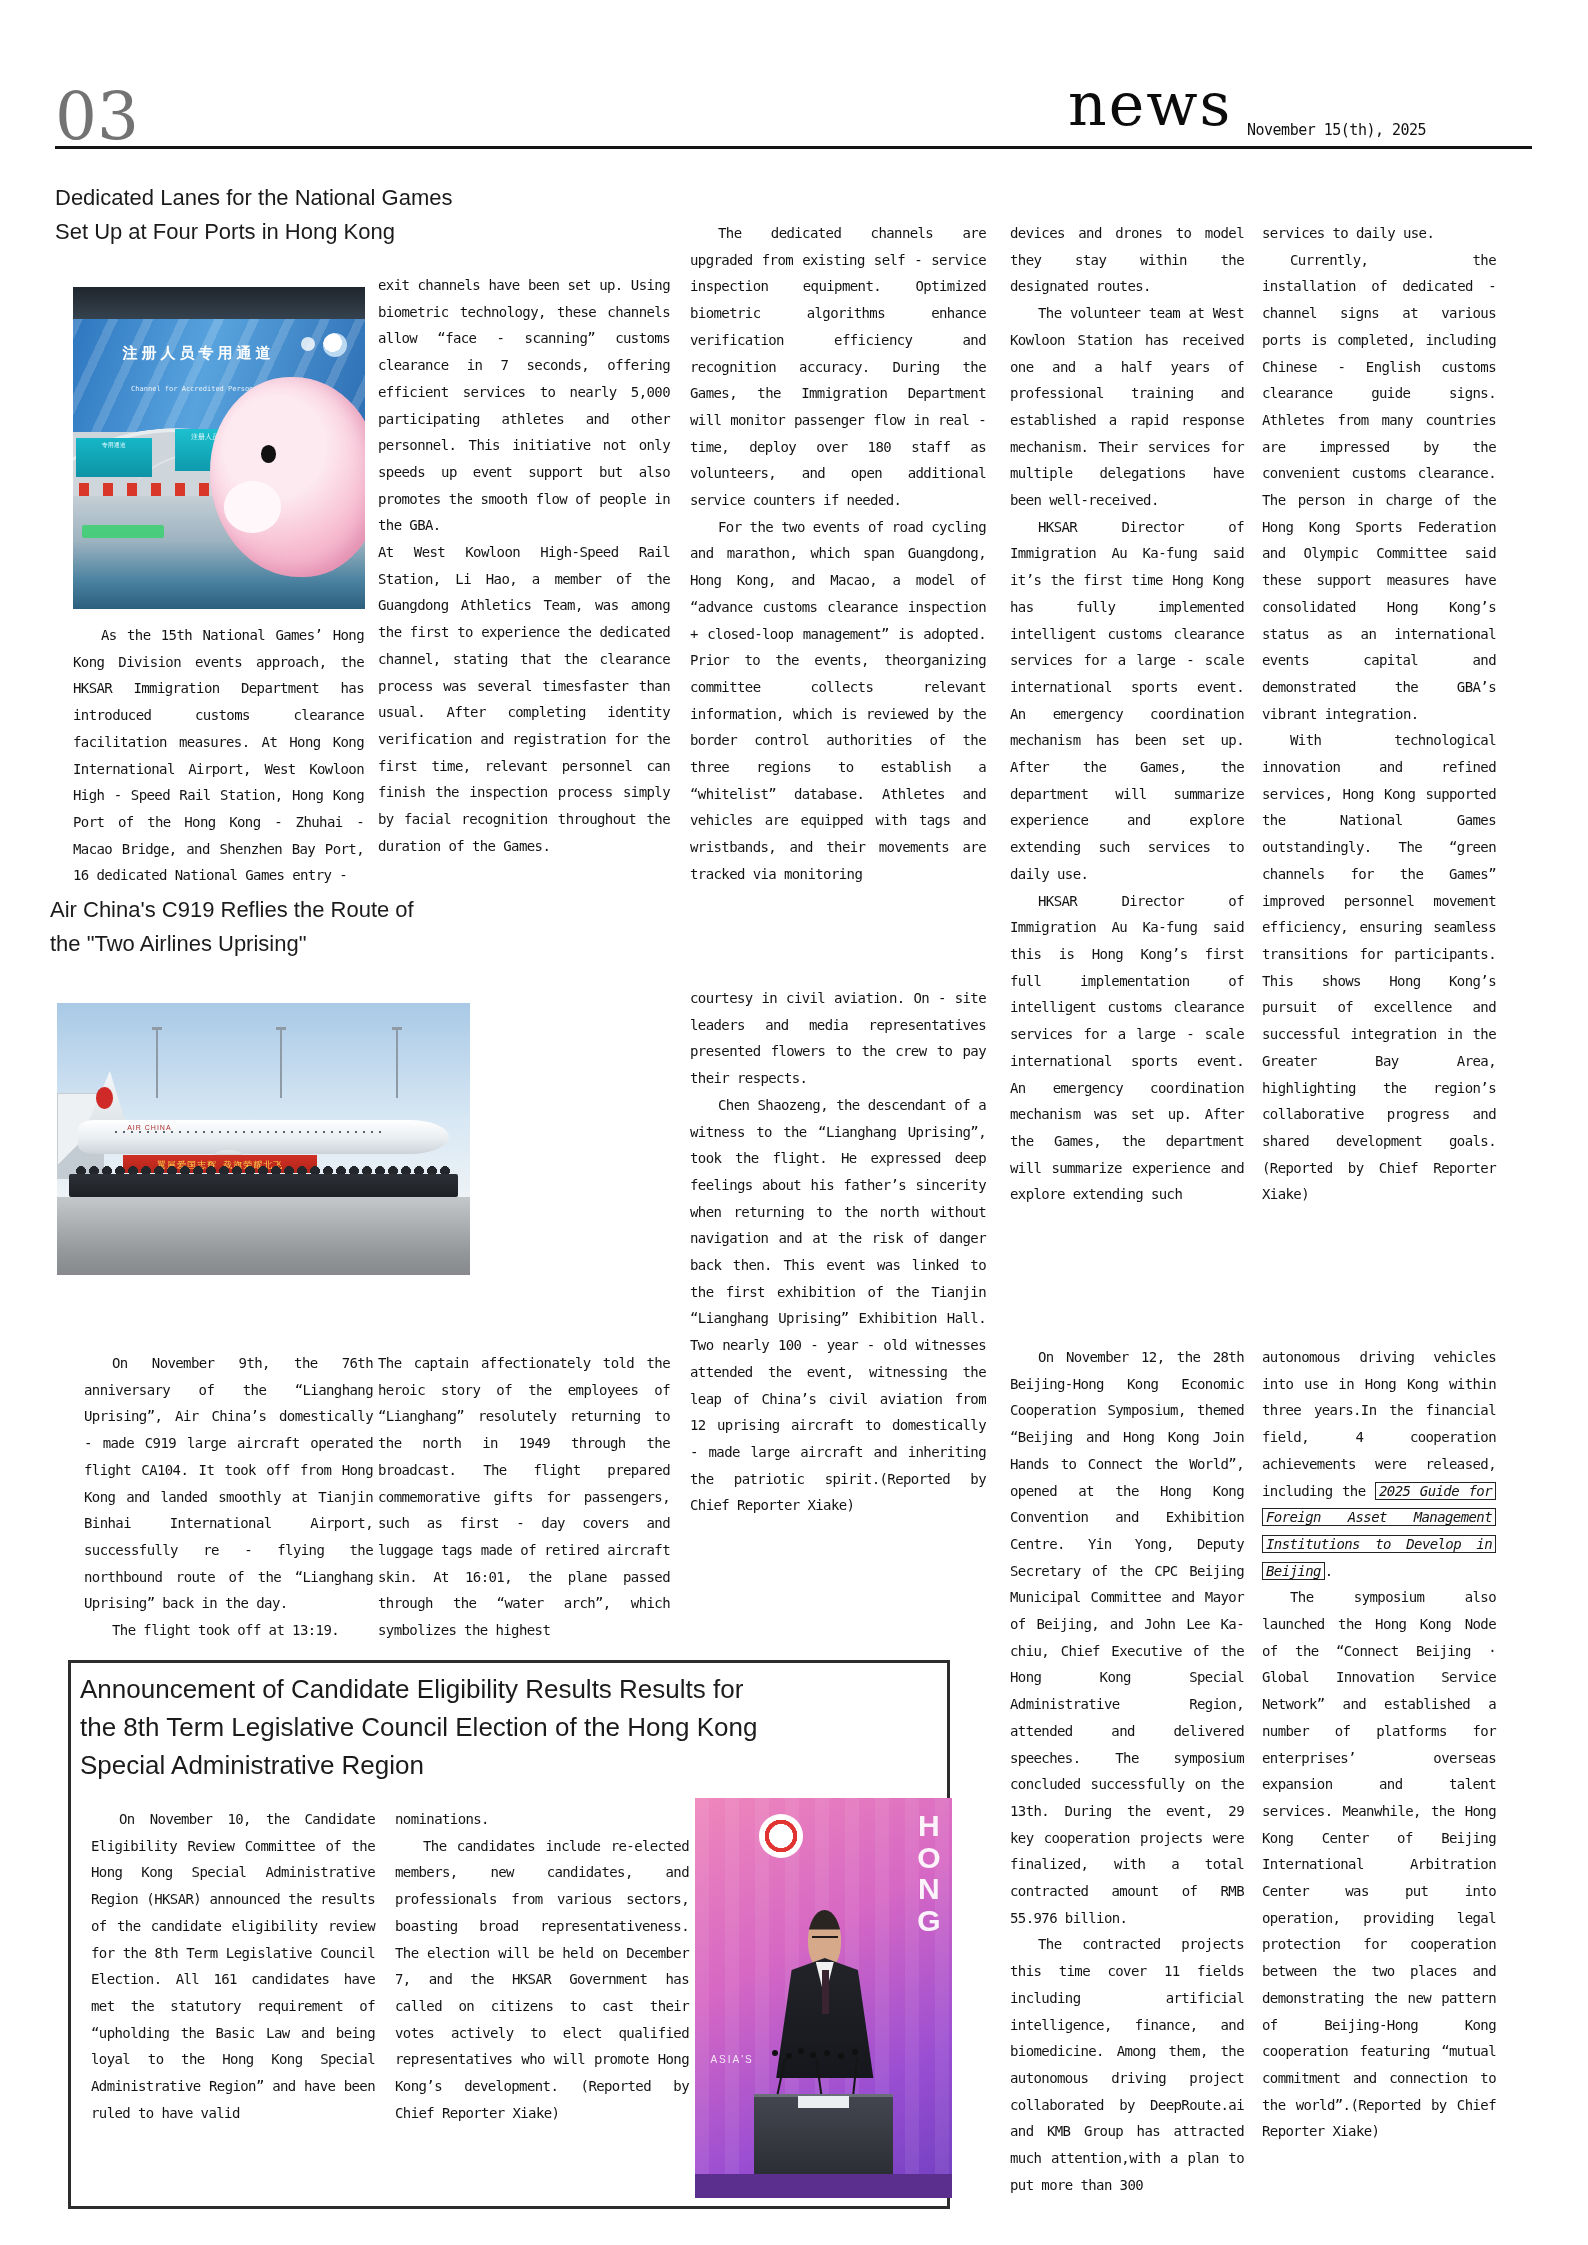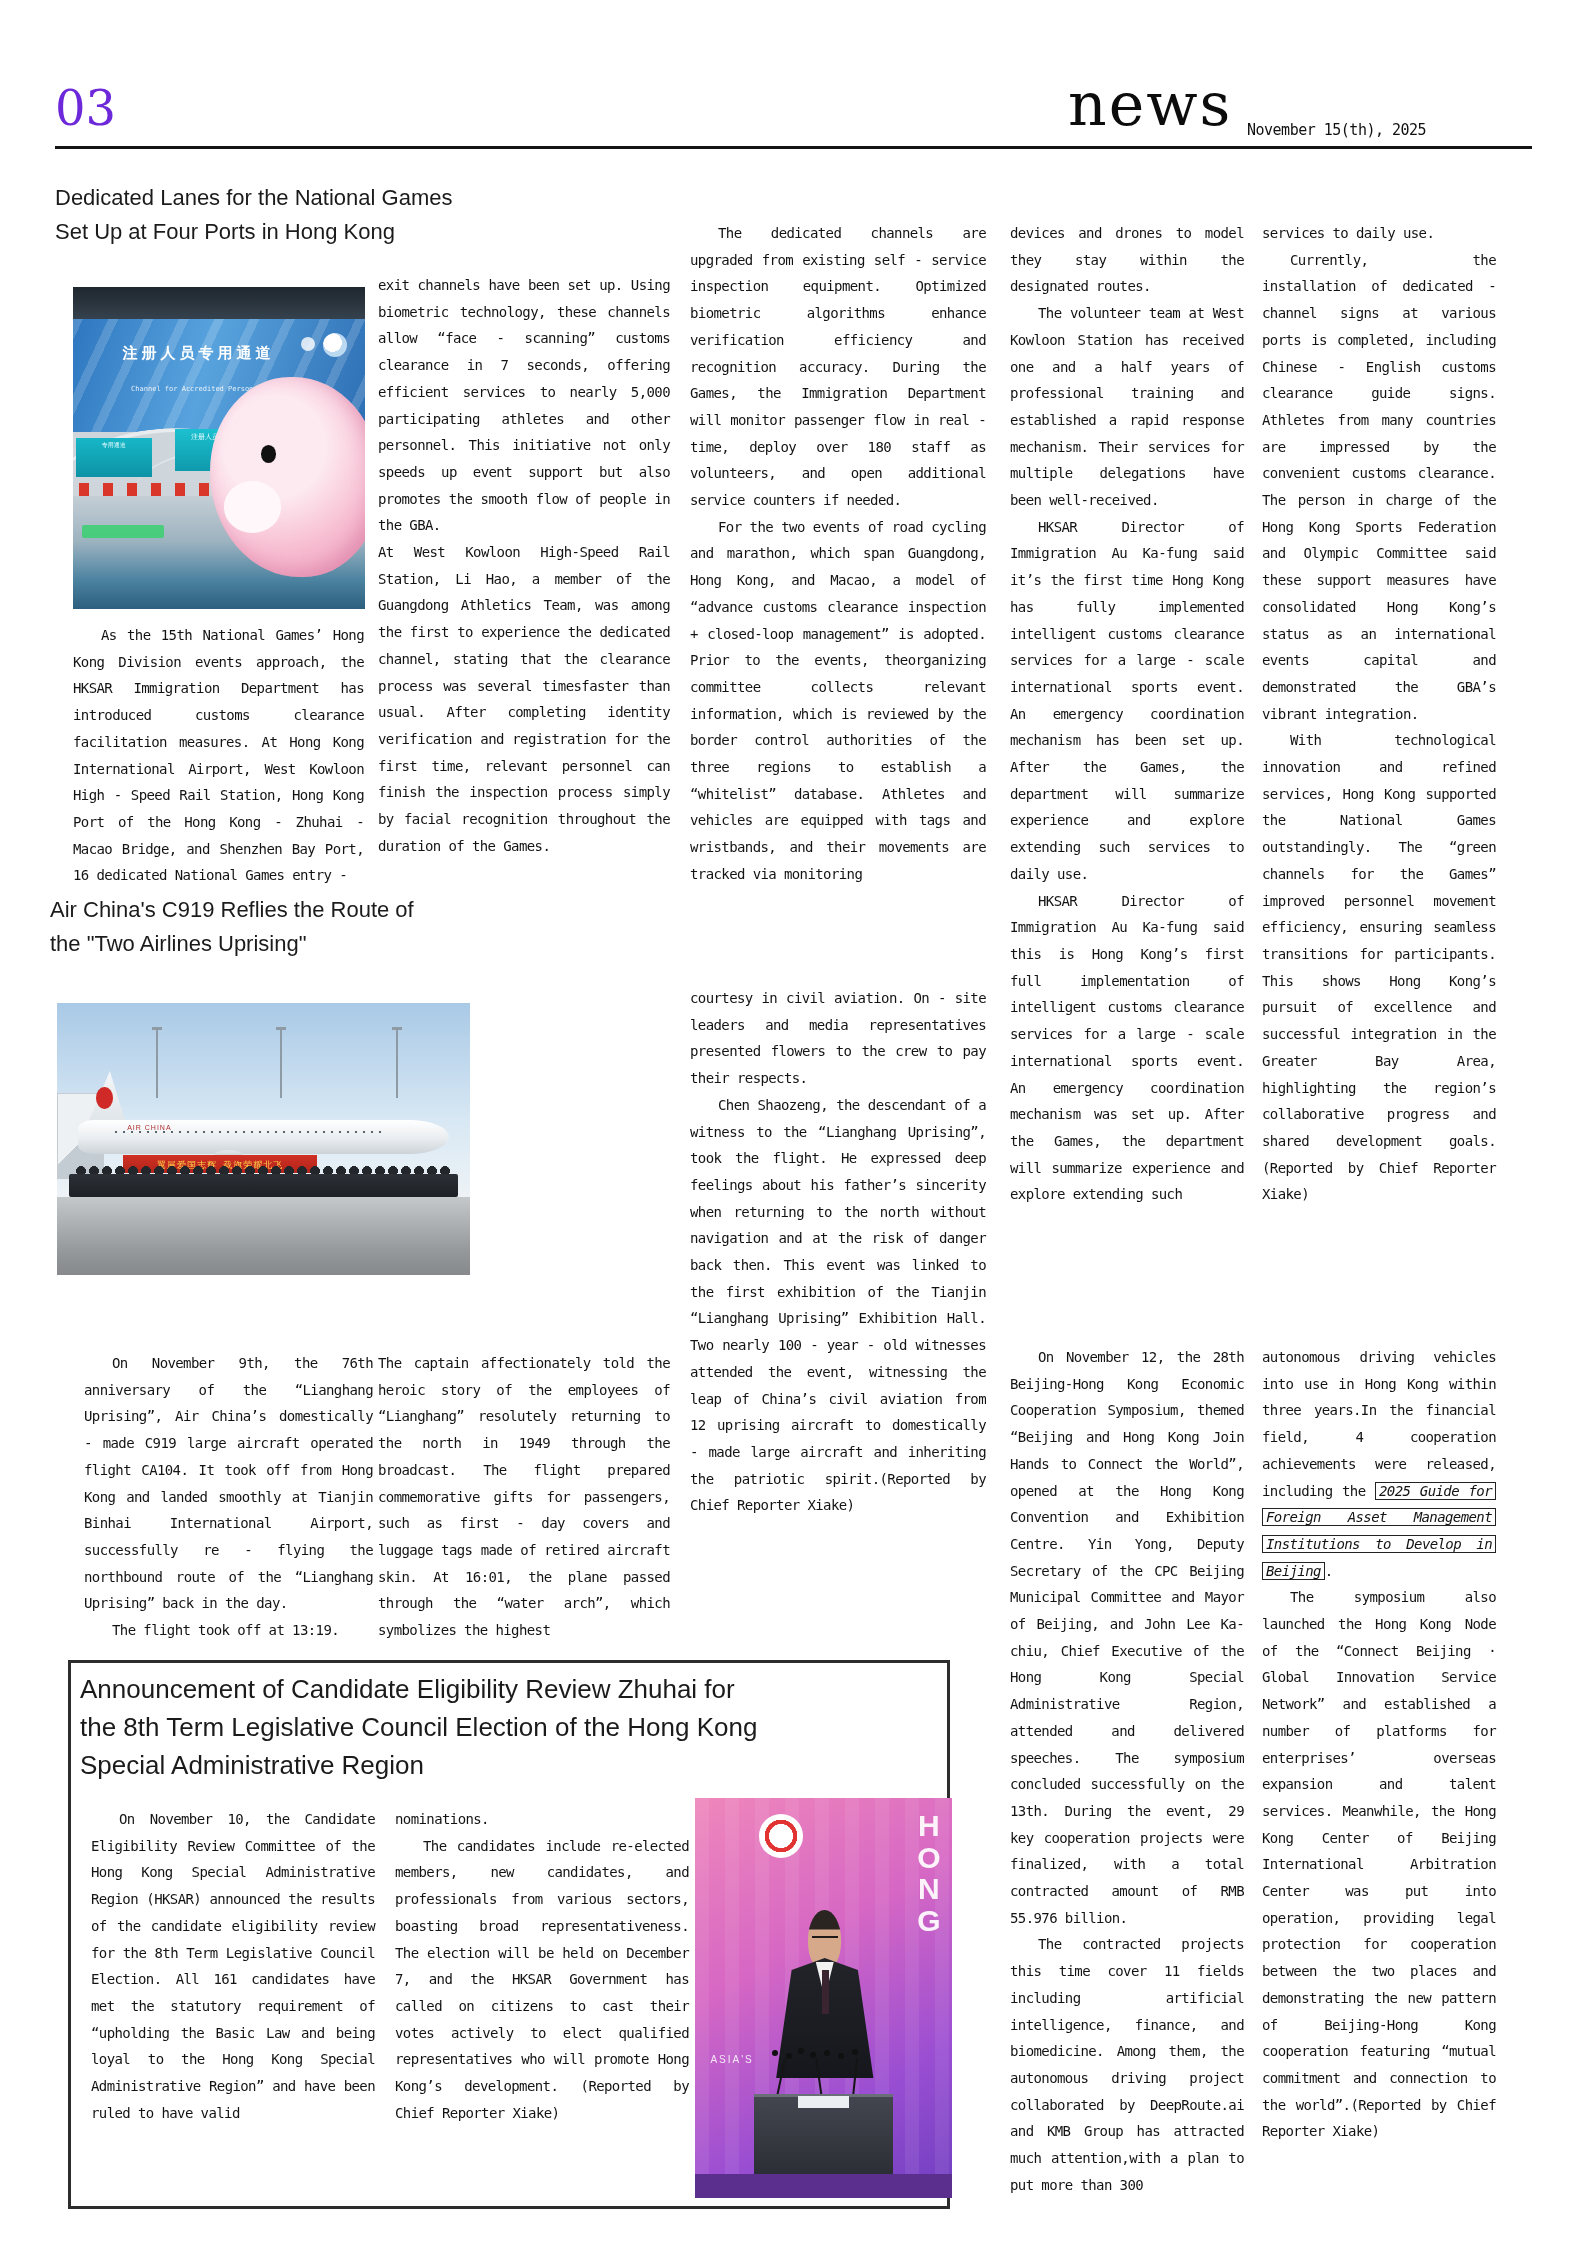--- a/index.html
+++ b/index.html
@@ -1,21 +1,21 @@
 <!DOCTYPE html>
 <html><head>
 <meta charset="utf-8">
 <style>
   html,body{margin:0;padding:0;background:#ffffff;}
   .page{position:relative;width:1588px;height:2245px;background:#ffffff;overflow:hidden;
         font-family:"DejaVu Sans Mono",monospace;color:#131313;}
 
   
   .pgnum{position:absolute;left:55px;top:84px;font-family:"DejaVu Serif",serif;
-         font-size:48px;line-height:1;color:#6d28d9;}
+         font-size:66px;line-height:1;color:#737373;}
   .masthead{position:absolute;left:1068px;top:74px;font-family:"DejaVu Serif",serif;
             font-size:60px;line-height:1;color:#0c0c0c;letter-spacing:2px;}
   .issue-date{position:absolute;left:1247px;top:121px;font-size:15px;letter-spacing:-0.5px;color:#111;}
   .rule{position:absolute;left:55px;top:146px;width:1477px;height:3px;background:#141414;}
 
   
   .title{position:absolute;font-family:"Liberation Sans",sans-serif;color:#1b1b1b;text-align:left;}
   .title p{margin:0;text-indent:0;}
   .t22{font-size:22px;line-height:34px;}
   .t26{font-size:26px;line-height:38px;}
@@ -253,21 +253,21 @@
       <div class="pc-micstem1"></div>
       <div class="pc-micstem2"></div>
       <div class="pc-micstem3"></div>
       <div class="pc-lectern"></div>
       <div class="pc-paper"></div>
       <div class="pc-floor"></div>
     </div>
   </div>
 
   <div class="title t26" style="left:80px;top:1670px;width:856px;">
-      <p>Announcement of Candidate Eligibility Review Zhuhai for</p>
+      <p>Announcement of Candidate Eligibility Results Results for</p>
       <p>the 8th Term Legislative Council Election of the Hong Kong</p>
       <p>Special Administrative Region</p>
     </div>
 
   <div class="col" style="left:91px;top:1806px;width:284px;">
       <p>On November 10, the Candidate Eligibility Review Committee of the Hong Kong Special Administrative Region (HKSAR) announced the results of the candidate eligibility review for the 8th Term Legislative Council Election. All 161 candidates have met the statutory requirement of “upholding the Basic Law and being loyal to the Hong Kong Special Administrative Region” and have been ruled to have valid</p>
     </div>
   <div class="col cont" style="left:395px;top:1806px;width:294px;">
       <p>nominations.</p>
       <p>The candidates include re-elected members, new candidates, and professionals from various sectors, boasting broad representativeness. The election will be held on December 7, and the HKSAR Government has called on citizens to cast their votes actively to elect qualified representatives who will promote Hong Kong’s development. (Reported by Chief Reporter Xiake)</p>

